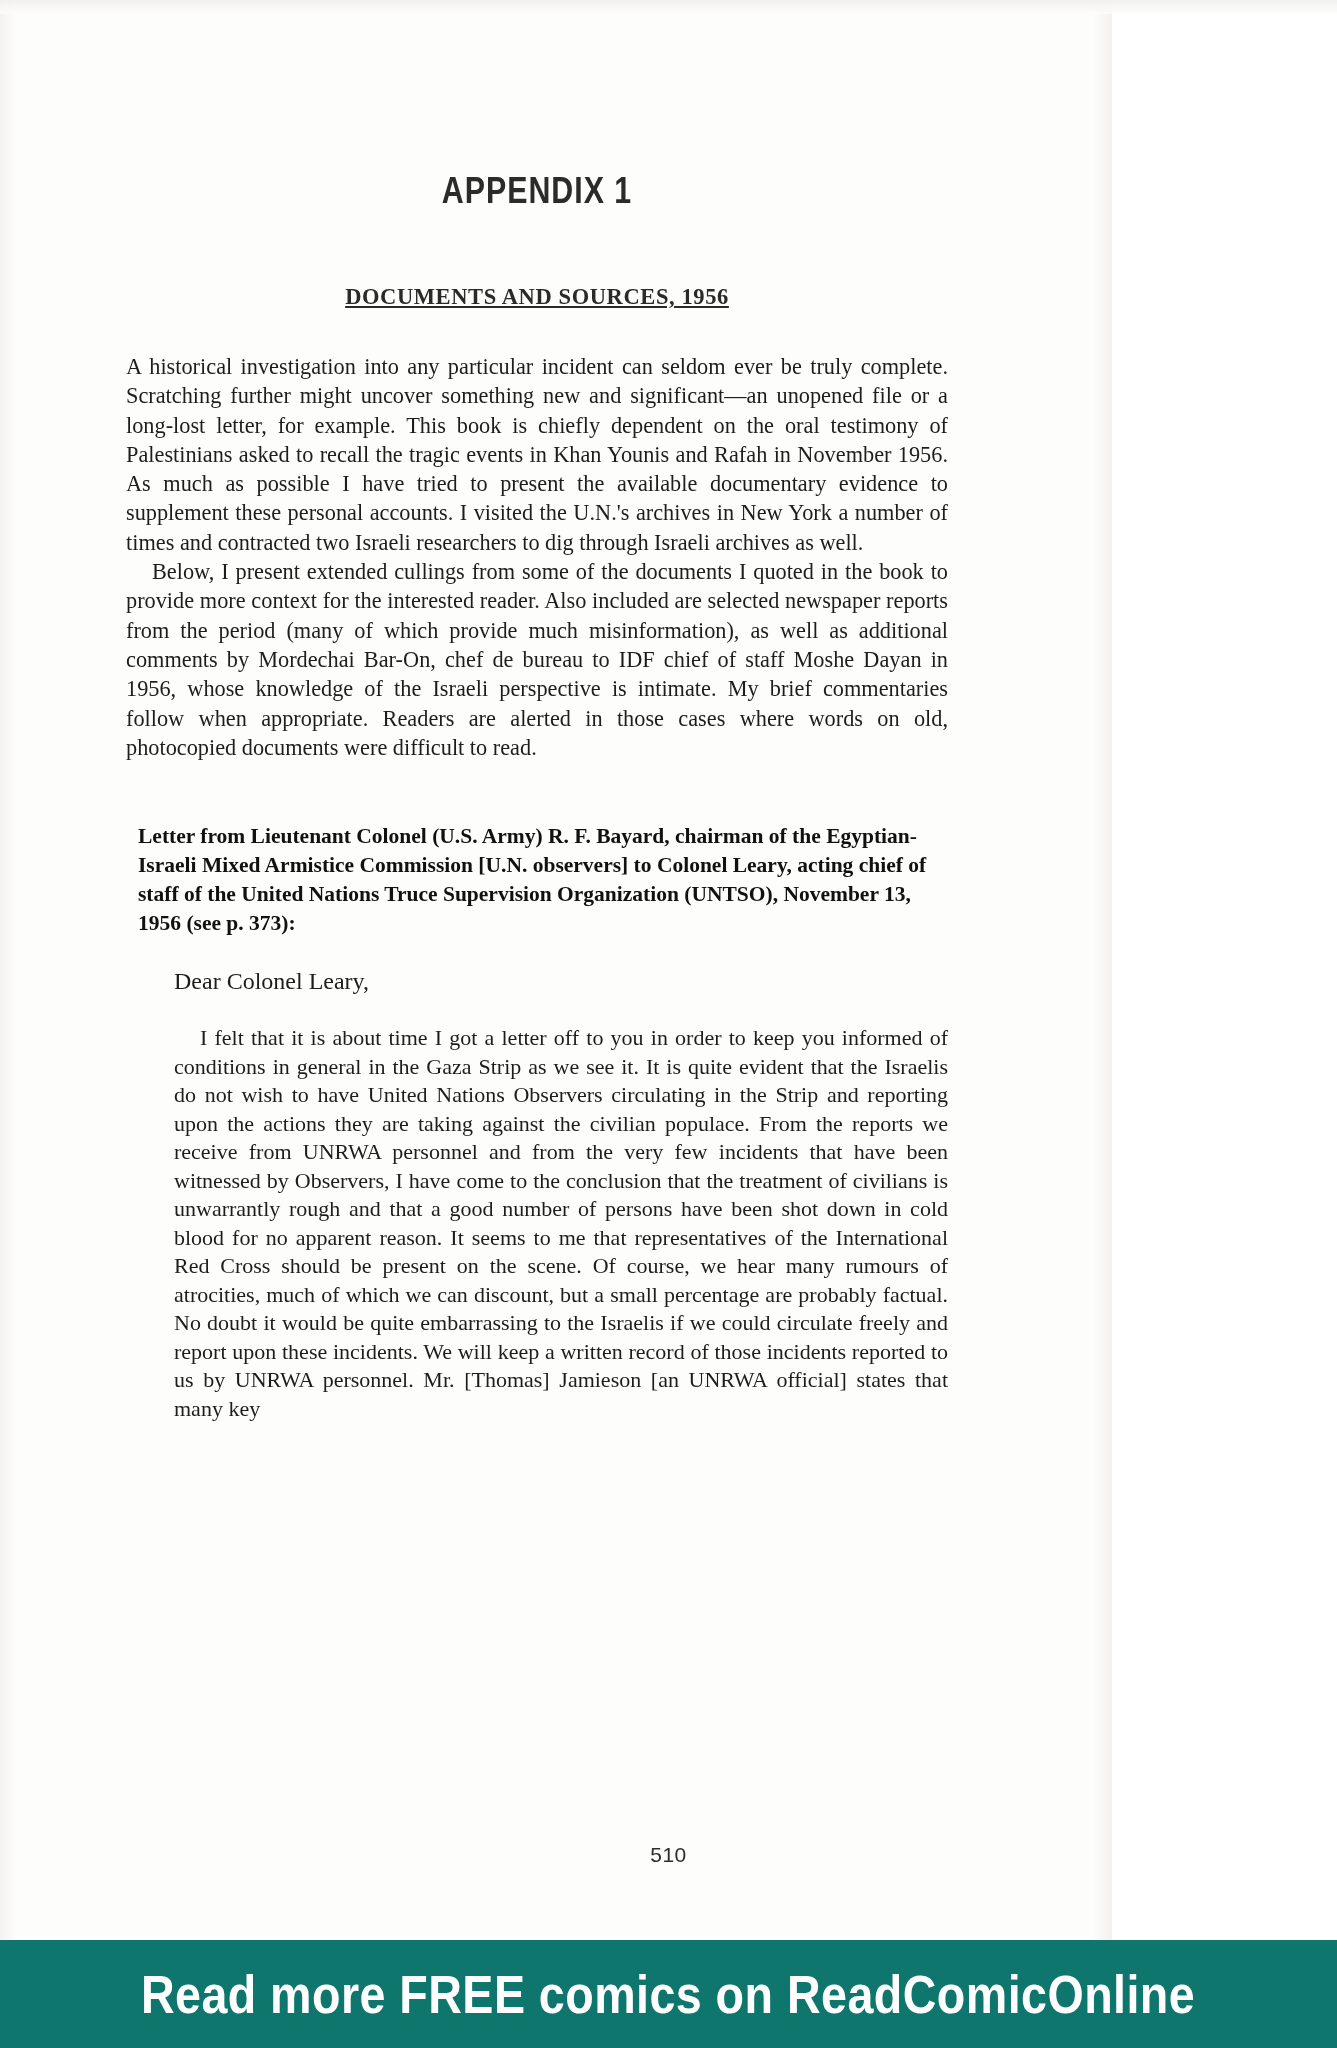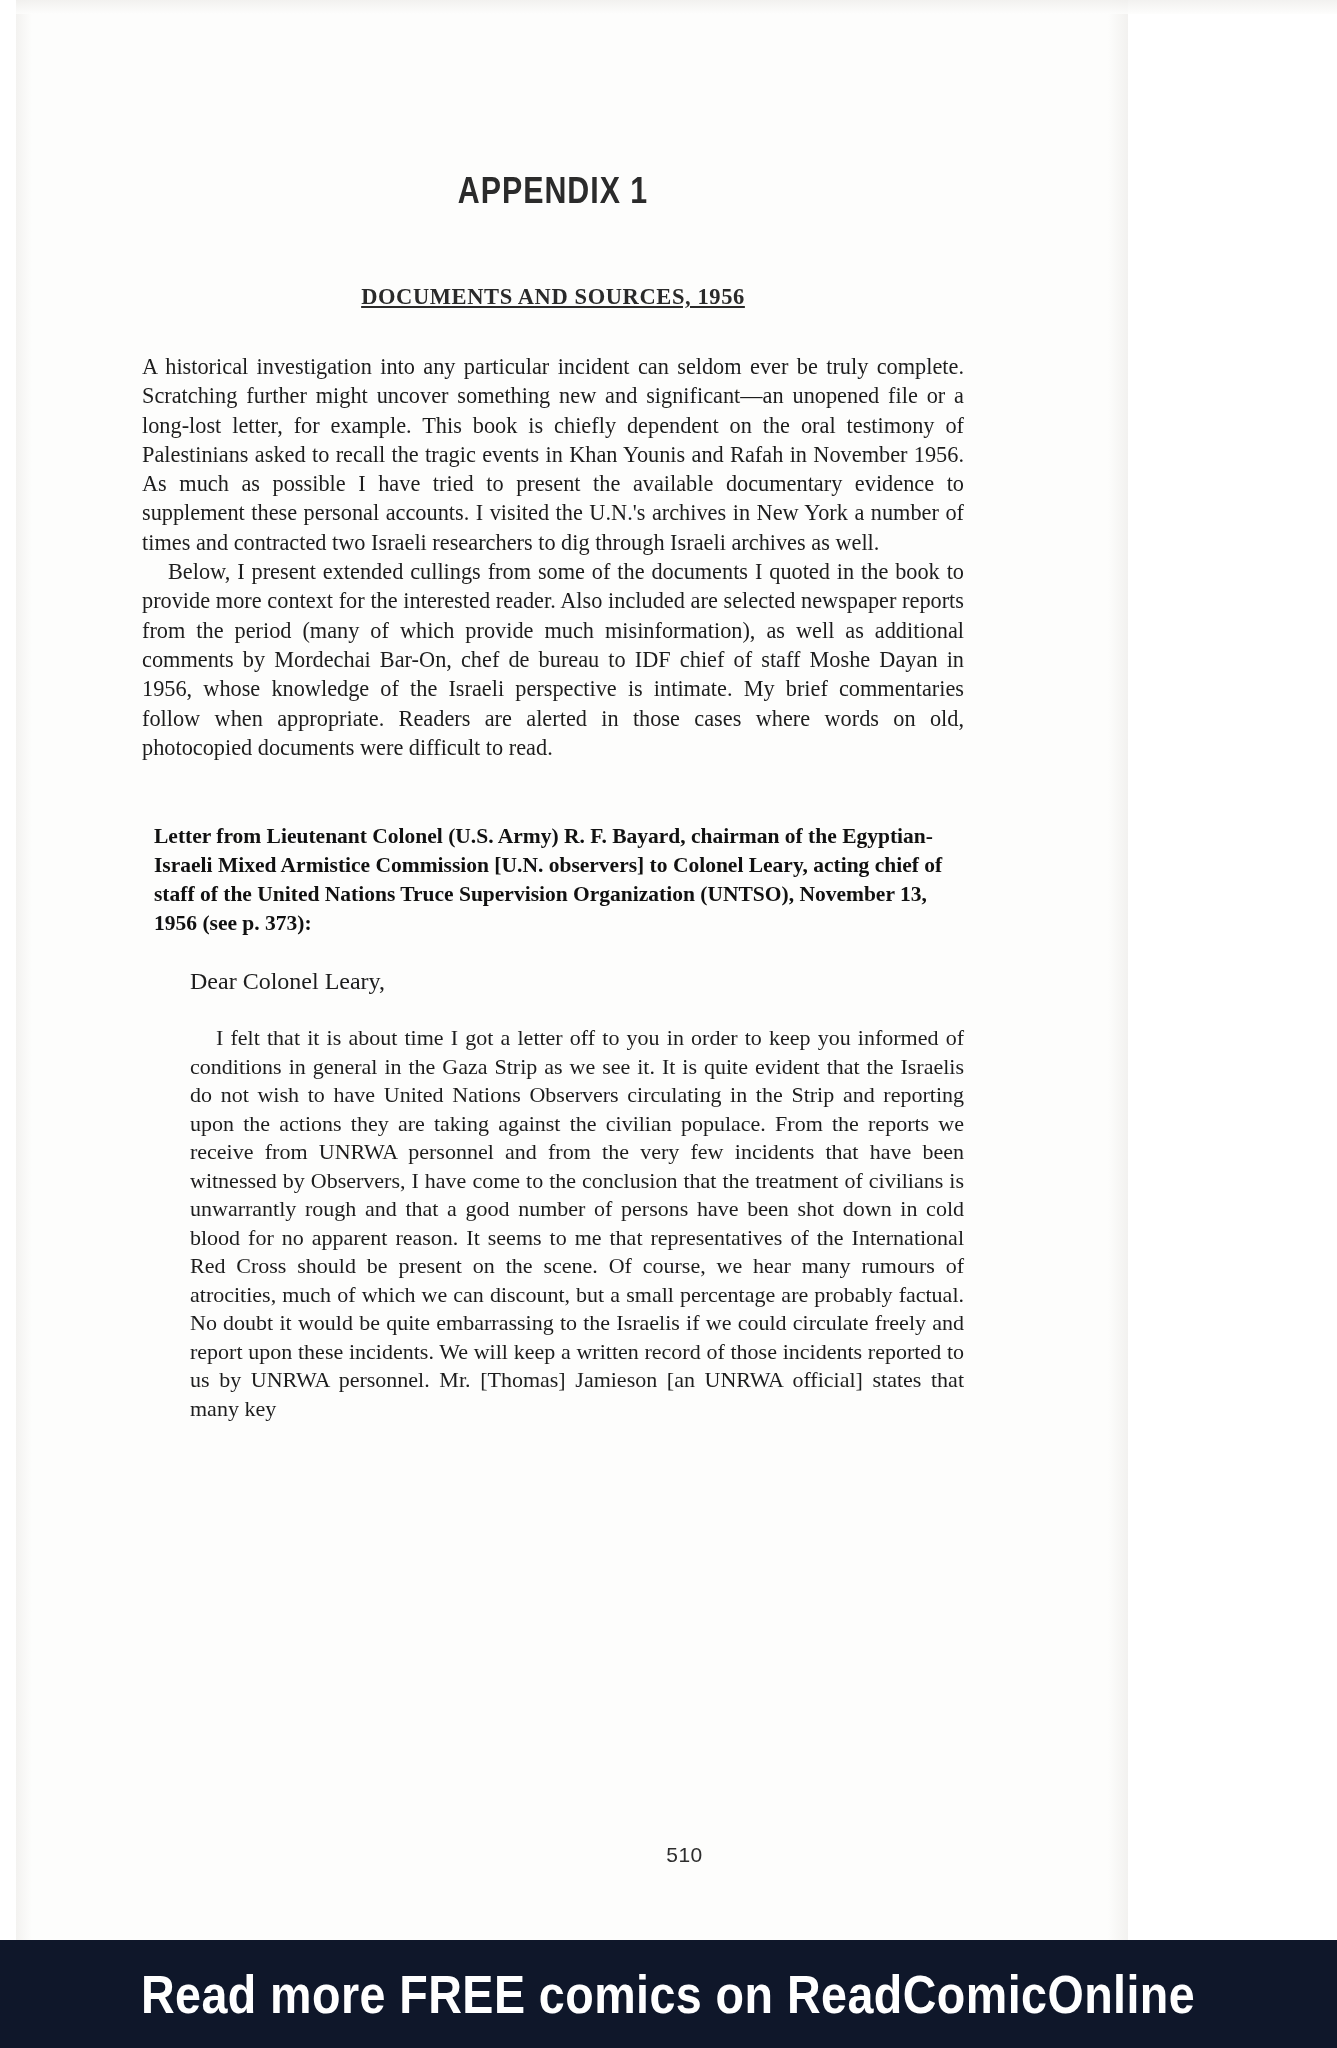--- a/index.html
+++ b/index.html
@@ -12,21 +12,21 @@
     height: 2048px;
     position: relative;
     font-family: "Liberation Serif", serif;
     color: #1a1a1a;
     overflow: hidden;
   }
 
   
   .page-sheet {
     position: absolute;
-    left: 16px;
+    left: 0;
     top: 0;
     width: 1112px;
     height: 1940px;
     background: #fdfdfc;
     box-sizing: border-box;
   }
   
   .scan-edge-left {
     position: absolute;
     left: 0; top: 0;
@@ -147,21 +147,21 @@
     letter-spacing: 0.5px;
   }
 
   
   .footer-banner {
     position: absolute;
     left: 0;
     top: 1940px;
     width: 1337px;
     height: 108px;
-    background: #0f172a;
+    background: #0f766e;
     display: flex;
     align-items: center;
     justify-content: center;
   }
   .footer-banner-text {
     font-family: "Liberation Sans Narrow", "Liberation Sans", sans-serif;
     font-weight: 700;
     font-size: 53px;
     color: #ffffff;
     letter-spacing: 0.5px;

